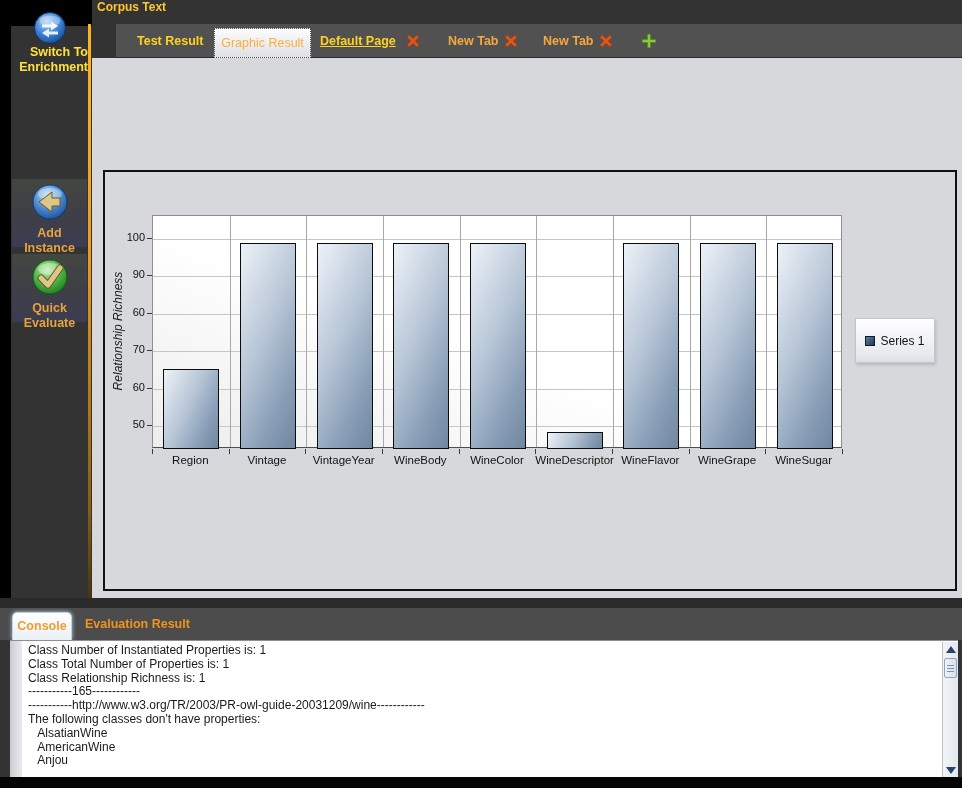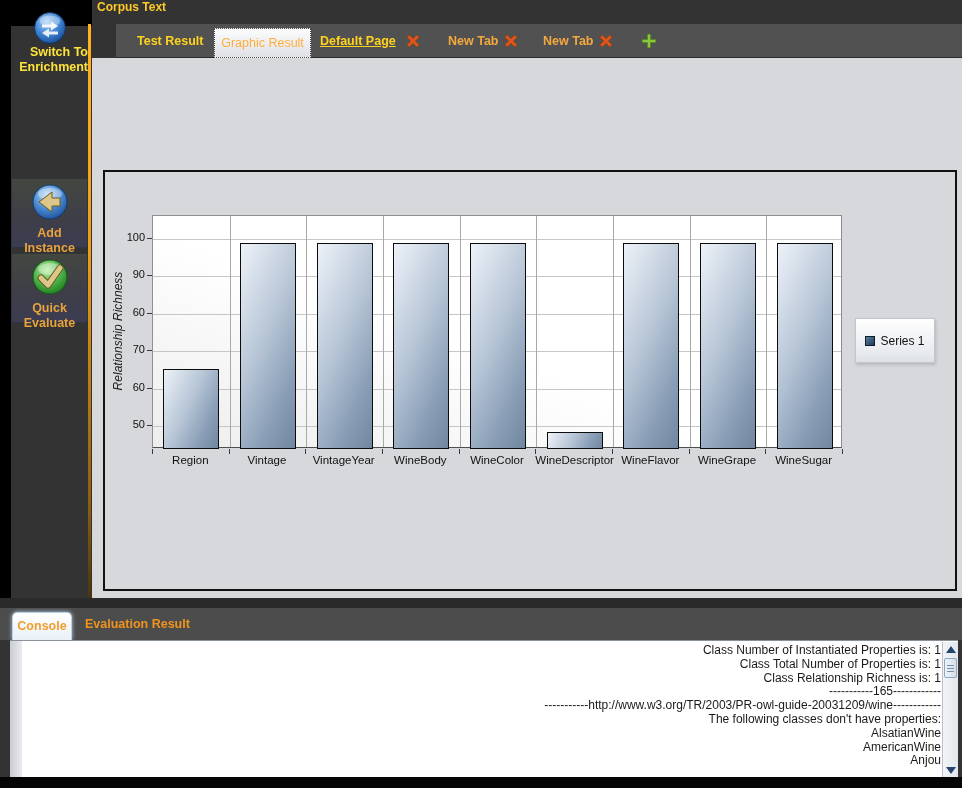--- a/index.html
+++ b/index.html
@@ -65,21 +65,21 @@
         border:1px solid #bcd2e2;border-bottom:none;border-radius:5px 5px 0 0;
         box-shadow:0 0 4px rgba(190,220,245,.9);
         text-align:center;line-height:27px;font-size:12.5px;font-weight:700;color:#f09e2e;}
   .eval-label{position:absolute;left:85px;top:0;height:32px;line-height:32px;
         font-size:12.5px;font-weight:700;color:#f0941e;}
   .console-box{position:absolute;left:10px;top:32px;width:948px;height:137px;
         background:#fff;border-top:1px solid #8a9098;overflow:hidden;}
   .console-leftpad{position:absolute;left:0;top:0;width:12px;height:137px;
         background:linear-gradient(90deg,#c9ccd1,#e9ebee);}
   .console-lines{position:absolute;left:12px;top:0;right:17px;bottom:0;
-        padding:3px 0 16px 6px;overflow:hidden;text-align:right;}
+        padding:3px 0 16px 6px;overflow:hidden;}
   .cline{font-size:12px;line-height:13.8px;color:#1a1a1a;white-space:pre;}
   .scrollbar{position:absolute;right:0;top:1px;width:16px;height:136px;
         background:linear-gradient(90deg,#f2f4f7,#e2e7ed);border-left:1px solid #bac0c9;}
   .sb-arrow{position:absolute;left:2px;width:12px;height:10px;}
   .sb-thumb{position:absolute;left:1px;top:16px;width:13px;height:20px;border-radius:2px;
         border:1px solid #8fa5c0;background:linear-gradient(90deg,#eef2f8,#d7dfe9);
         display:flex;flex-direction:column;justify-content:center;gap:2px;align-items:center;}
   .sb-grip{width:7px;height:1px;background:#7a90ad;}
   .bottom-black{position:absolute;left:0;top:169px;width:962px;height:11px;background:#050505;}
 </style>

